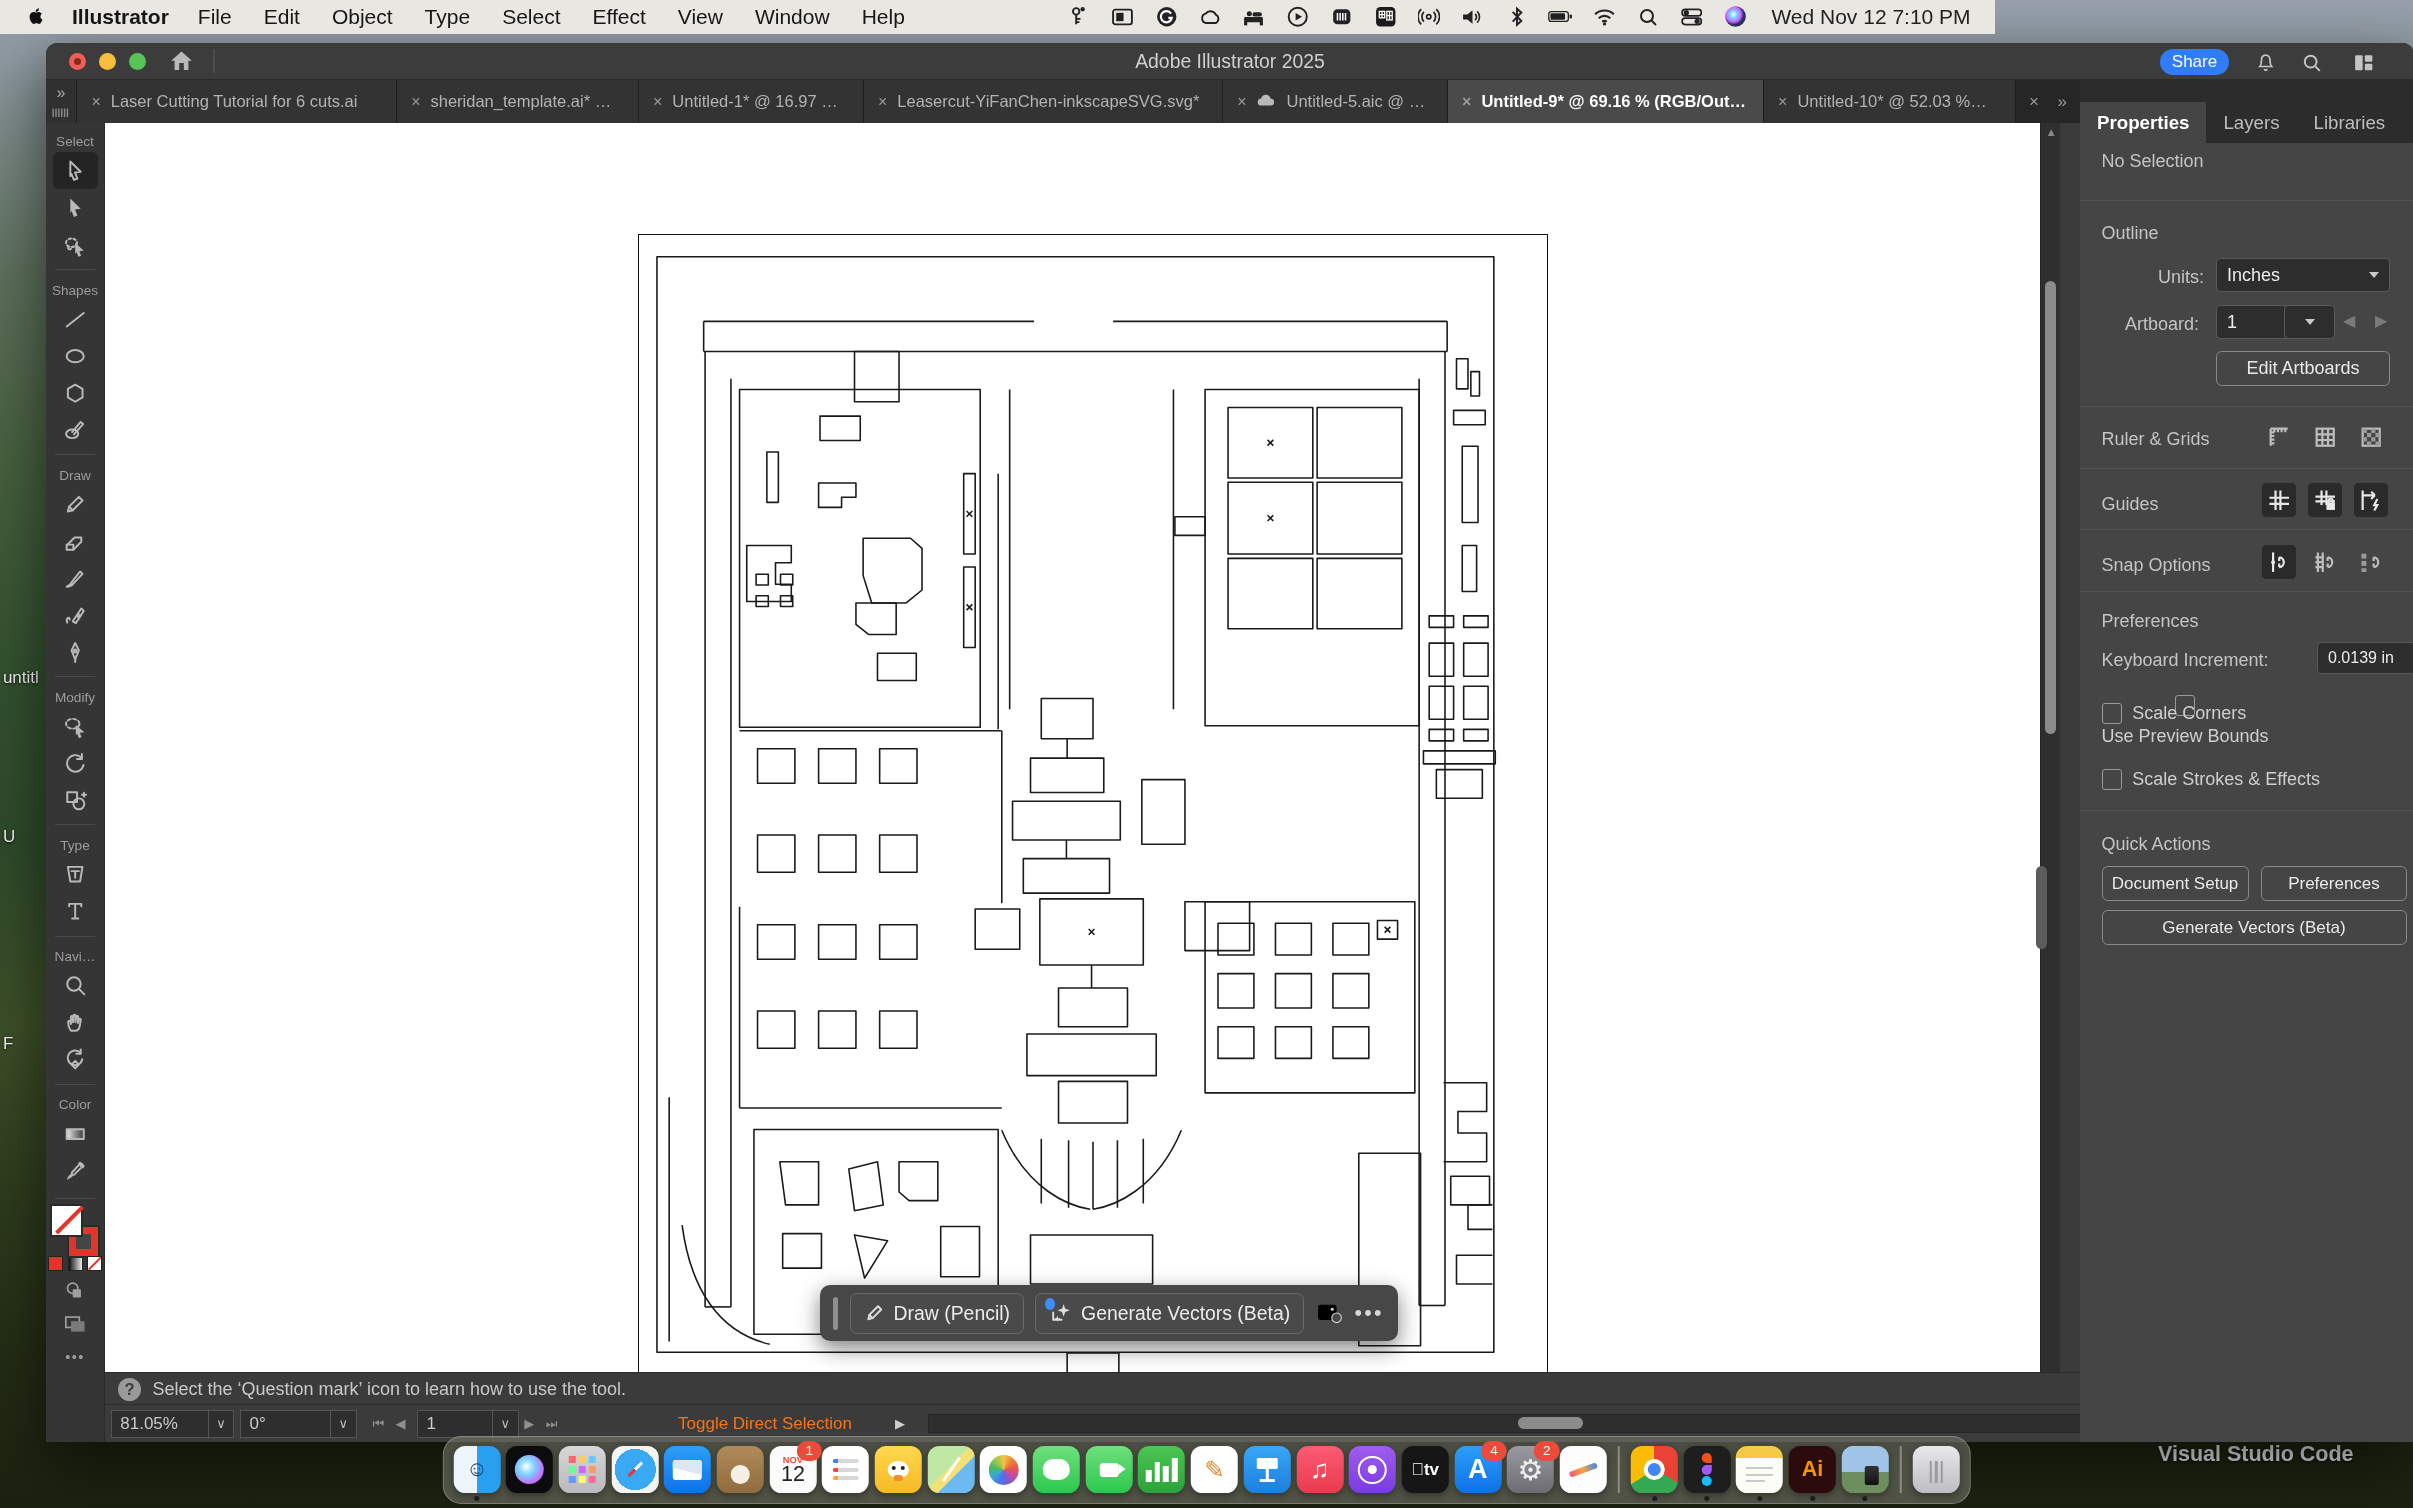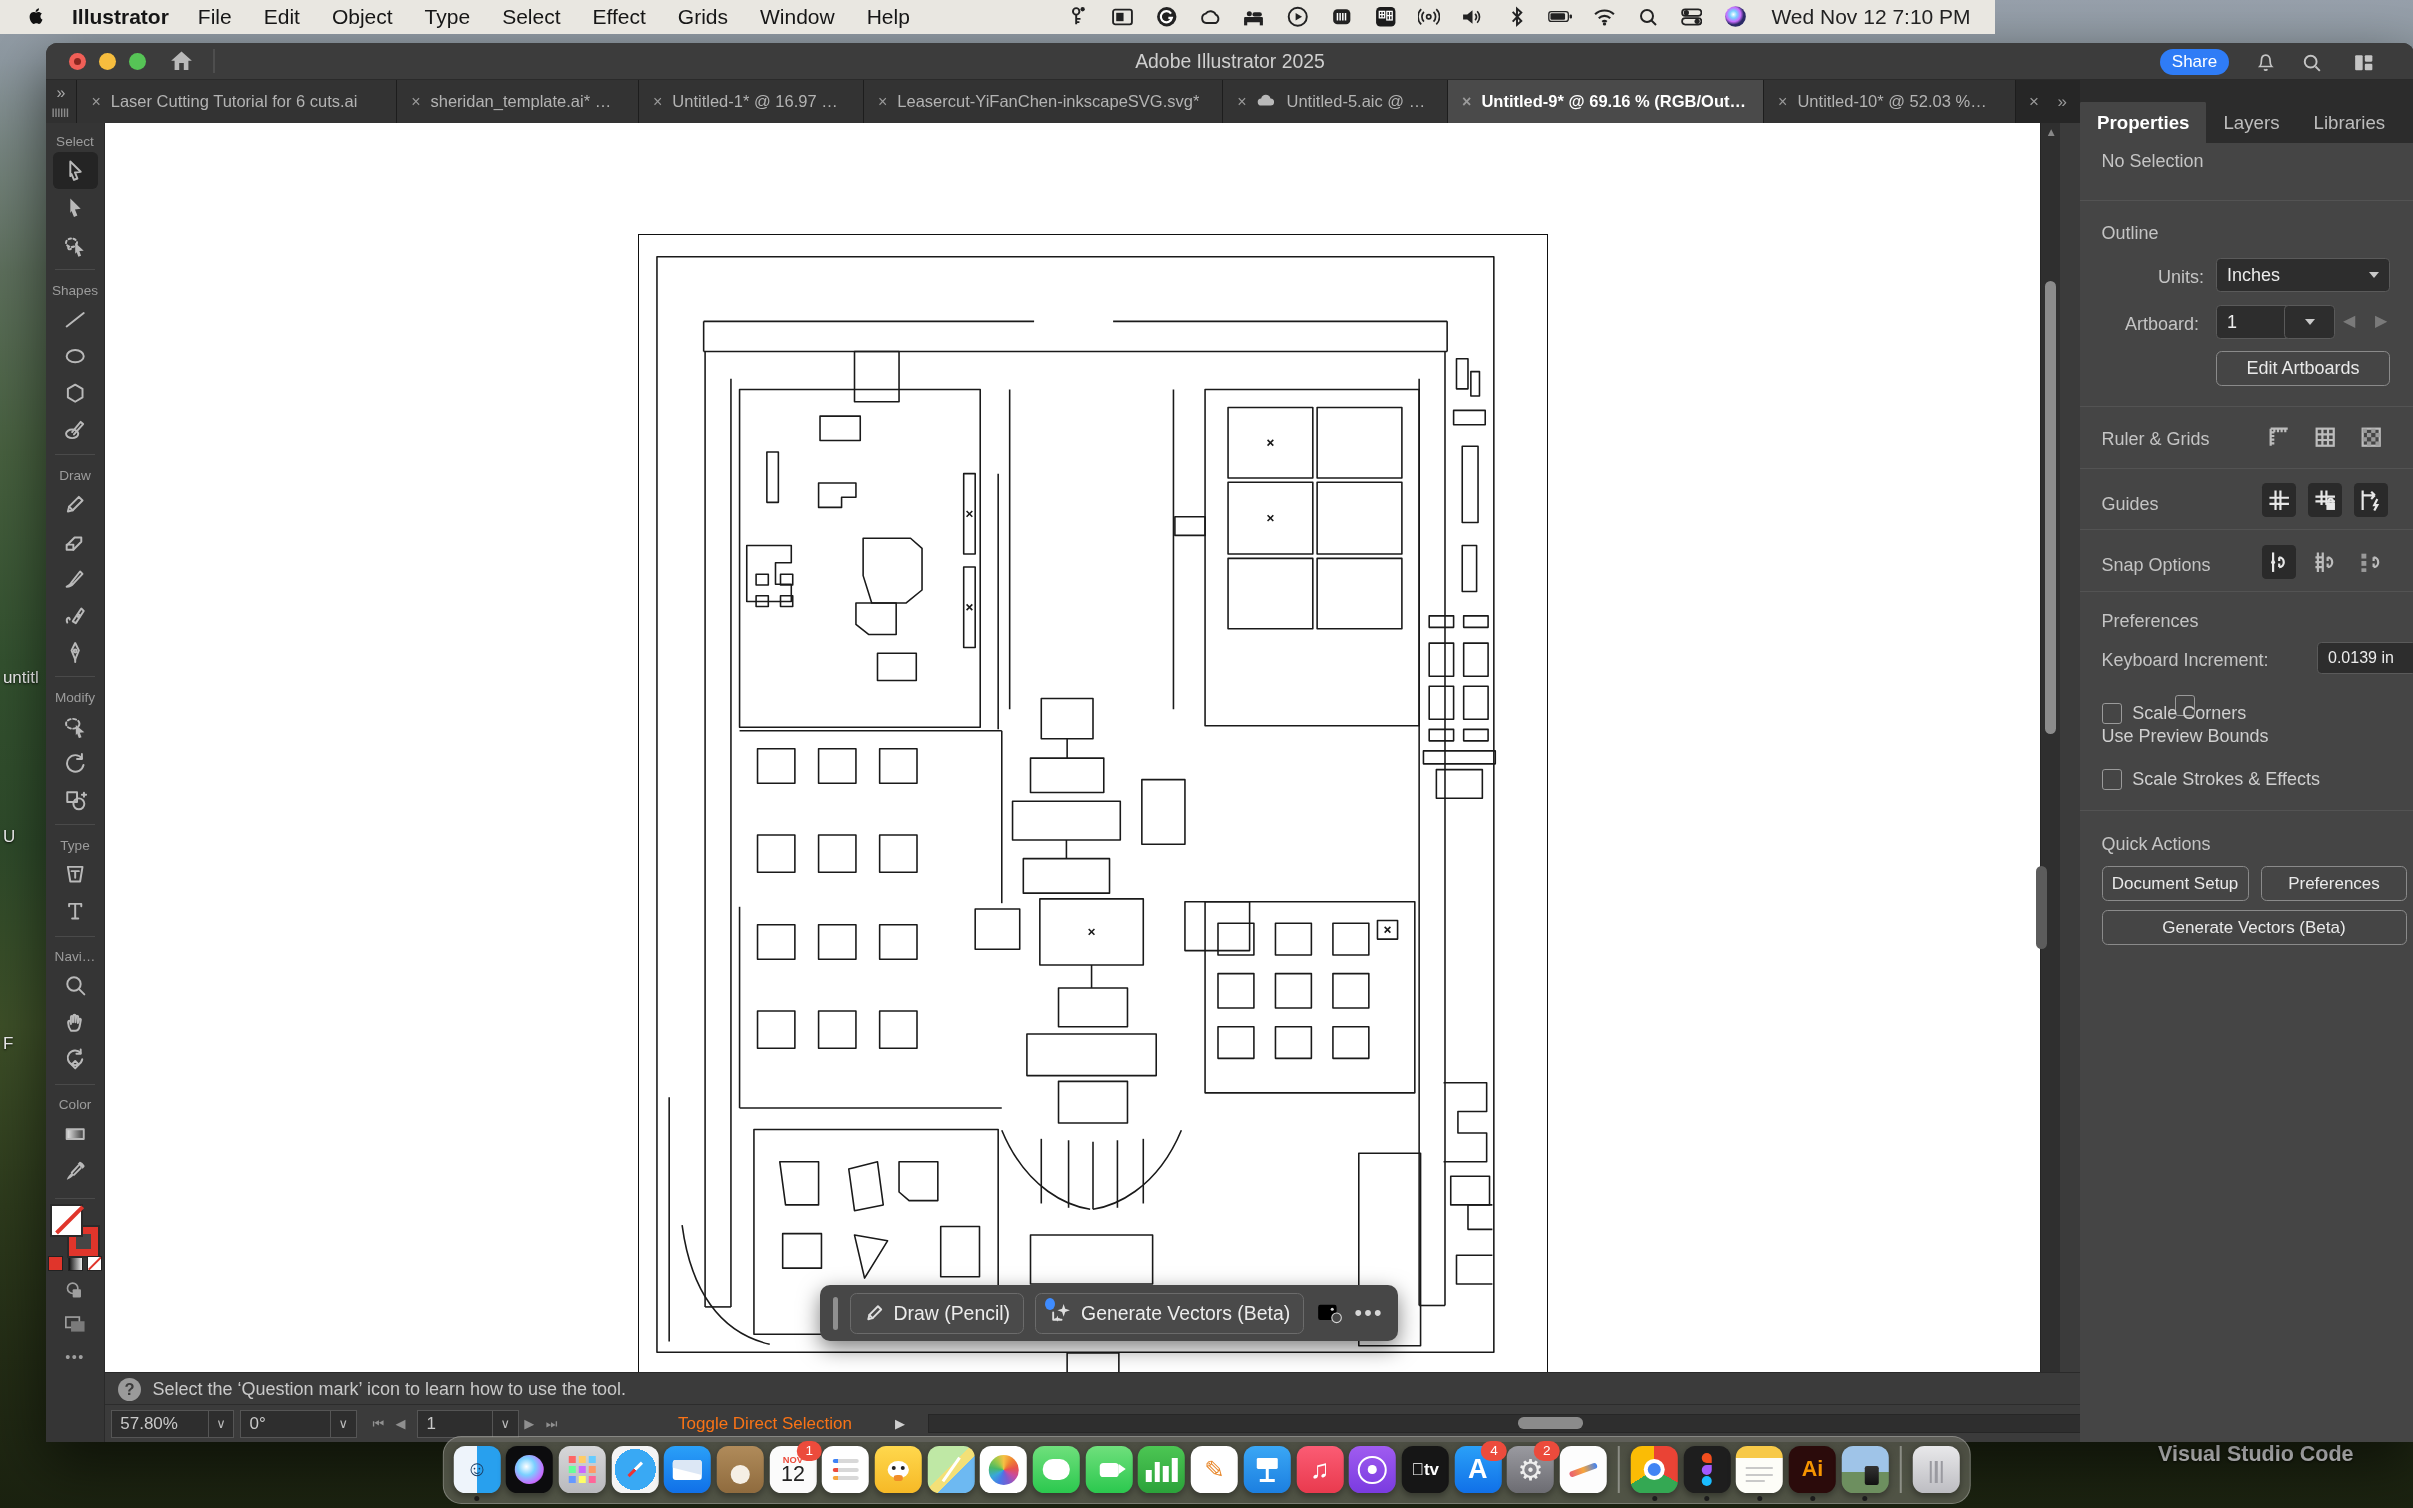--- a/index.html
+++ b/index.html
@@ -142,21 +142,21 @@
       </svg>
   </span>
   <span class="appname">Illustrator</span>
   <div id="menu-list">
       <span class="mi">File</span>
       <span class="mi">Edit</span>
       <span class="mi">Object</span>
       <span class="mi">Type</span>
       <span class="mi">Select</span>
       <span class="mi">Effect</span>
-      <span class="mi">Grids</span>
+      <span class="mi">View</span>
       <span class="mi">Window</span>
       <span class="mi">Help</span>
     </div>
   <div id="mb-right">
     <span id="status-icons" style="display:flex;gap:19.4px;align-items:center">
         <span class="sico">
           <svg width="18.7" height="21.5" viewBox="0 0 16 20">
             <g stroke="#222" fill="none" stroke-width="1.8">
               <circle cx="6" cy="5" r="3"></circle>
               <path d="M6 8 V17 M6 12 H10 M6 15 H9"></path>
@@ -726,21 +726,21 @@
     <div id="panel-grip"></div>
   </div>
 
   <div id="hintbar">
     <span id="q-ic">?</span>
     <span>Select the ‘Question mark’ icon to learn how to use the tool.</span>
   </div>
 
   <div id="ctrlbar">
     <div class="sb-box" style="width:79px">
-        <span>57.80%</span>
+        <span>81.05%</span>
       </div>
     <div class="sb-chev">∨</div>
     <div class="sb-box" style="width:72px">
         <span>0°</span>
       </div>
     <div class="sb-chev">∨</div>
     <span class="sb-arr" style="margin-left:16px">⏮</span>
     <span class="sb-arr">◀</span>
     <div class="sb-box" style="width:57px">
         <span>1</span>

